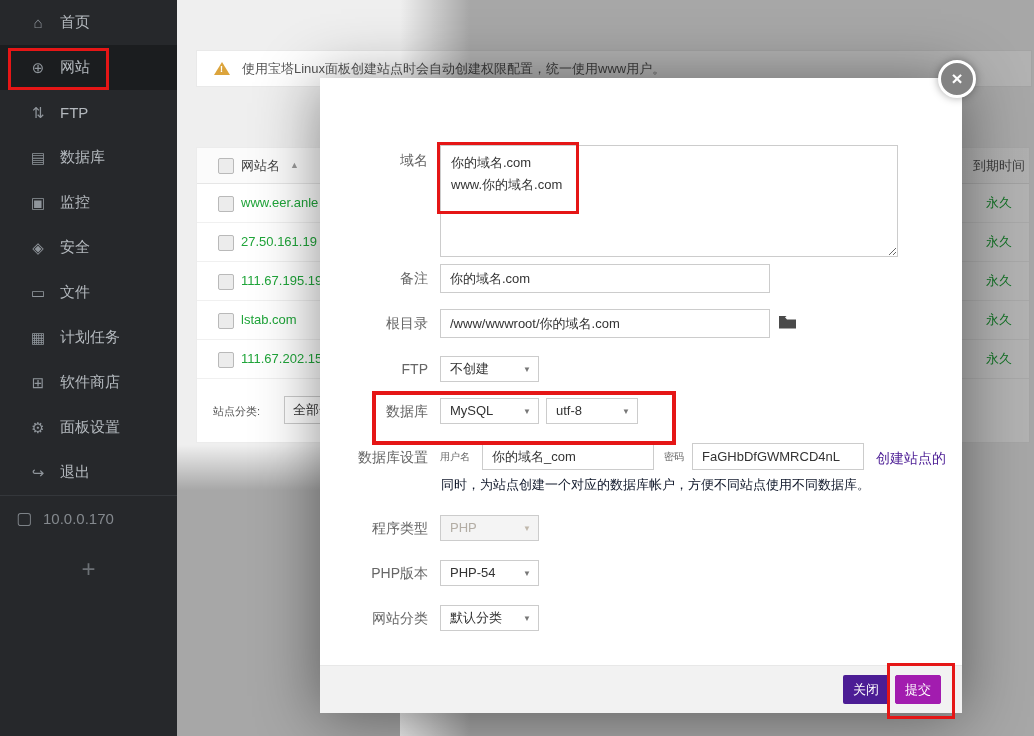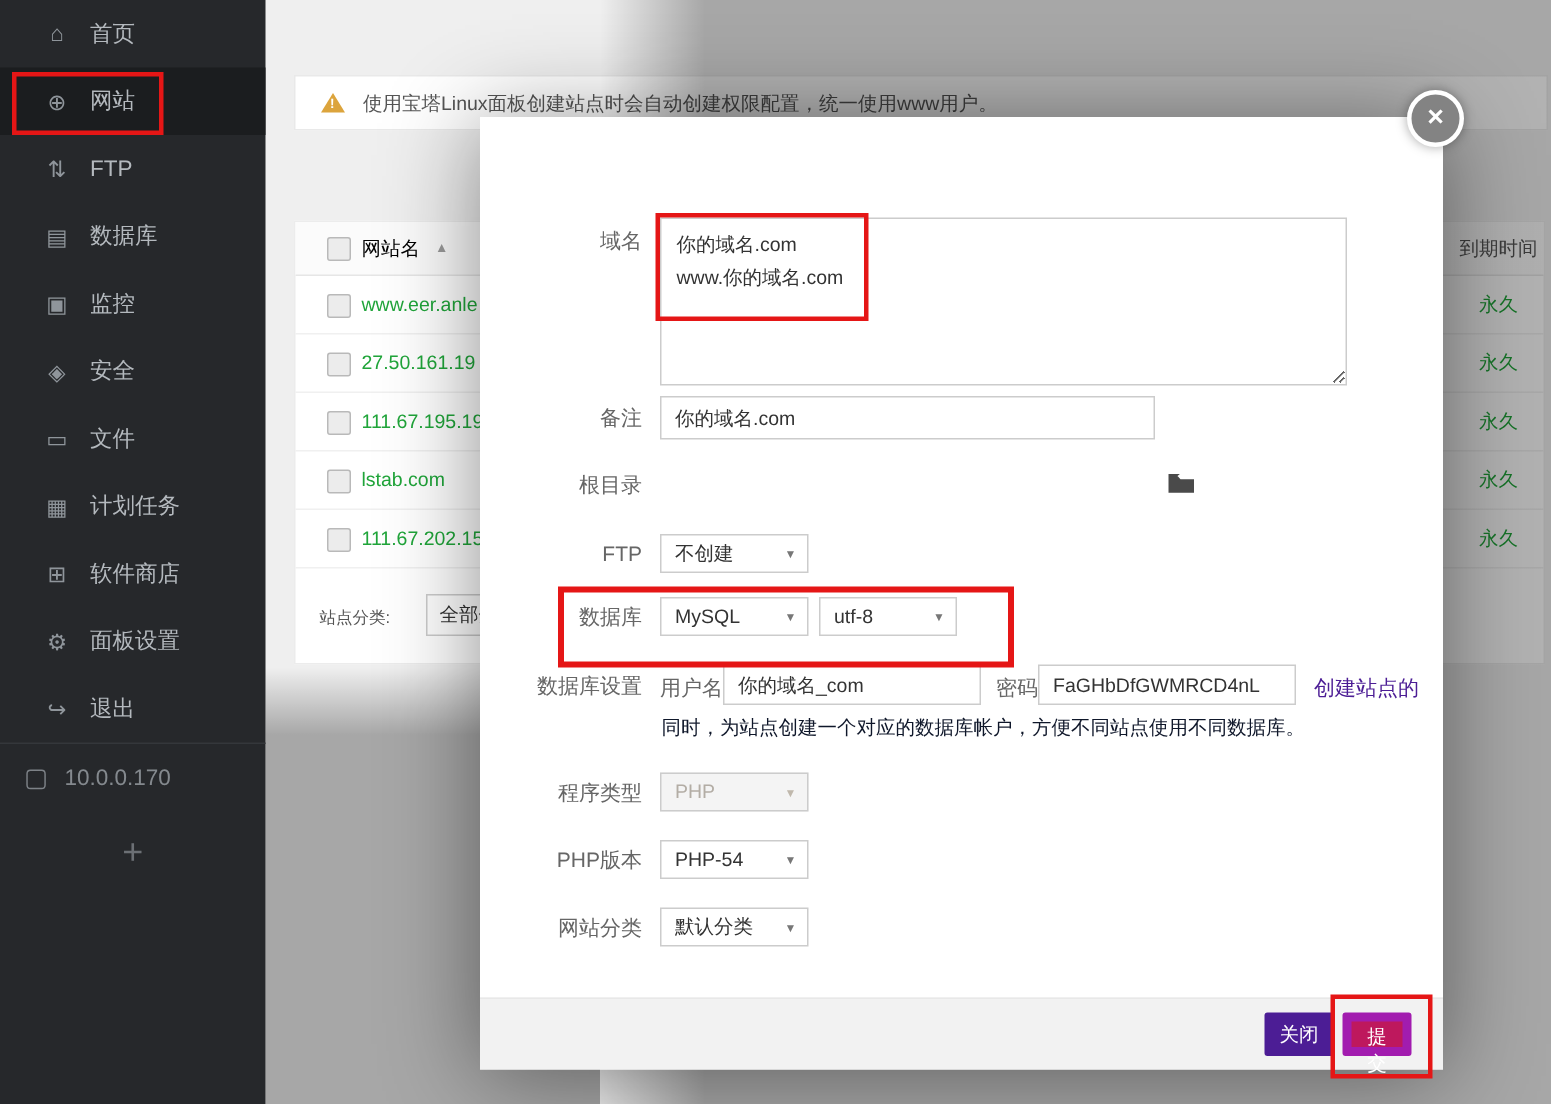--- a/index.html
+++ b/index.html
@@ -41,21 +41,21 @@
            border:1px solid #1d9834;color:#fff;z-index:1;}
   .modify{position:absolute;left:285px;top:107px;height:28px;width:92px;background:#fff;
           border:1px solid #dcdcdc;color:#555;text-align:left;padding-left:16px;z-index:1;}
 
   .tablecard{position:absolute;left:19px;top:147px;width:834px;height:296px;background:#fff;
              border:1px solid #ececec;box-sizing:border-box;}
   .thead{position:relative;height:35px;background:#fbfbfb;border-bottom:1px solid #e6e6e6;}
   .cb{position:absolute;left:21px;width:14px;height:14px;background:#ececec;
       border:1px solid #b9b9b9;border-radius:2px;cursor:pointer;}
   .thead .cb{top:10px;}
-  .thname{position:absolute;left:44px;line-height:35px;font-size:13px;color:#000000;}
+  .thname{position:absolute;left:44px;line-height:35px;font-size:13px;color:#404040;}
   .sort{position:absolute;left:93px;line-height:35px;font-size:9px;color:#9a9a9a;cursor:pointer;}
   .thexpire{position:absolute;left:776px;line-height:35px;font-size:13px;color:#555;}
   .trow{position:relative;height:38px;border-bottom:1px solid #f0f0f0;}
   .trow .cb{top:12px;}
   .sitelink{position:absolute;left:44px;line-height:38px;font-size:13px;color:#20a53a;
             text-decoration:none;white-space:nowrap;cursor:pointer;}
   .expire{position:absolute;left:789px;line-height:38px;font-size:13px;color:#20a53a;}
   .tfoot{position:relative;height:70px;}
   .flabel{position:absolute;left:16px;top:25px;font-size:11px;color:#555;}
   .fselect{position:absolute;left:87px;top:17px;width:92px;height:28px;border:1px solid #ccc;
@@ -89,29 +89,29 @@
   .sel .selv{display:block;padding-left:9px;line-height:24px;font-size:13px;color:#333;}
   .sel .selc{position:absolute;right:7px;top:8px;font-size:8px;color:#777;}
   .s-ftp{left:120px;top:278px;width:99px;height:26px;}
   .s-dbtype{left:120px;top:320px;width:99px;height:26px;}
   .s-charset{left:226px;top:320px;width:92px;height:26px;}
   .s-type{left:120px;top:437px;width:99px;height:26px;background:#f4f4f4;cursor:default;}
   .s-type .selv{color:#b3ada5;}
   .s-type .selc{color:#c0b8ac;}
   .s-php{left:120px;top:482px;width:99px;height:26px;}
   .s-cat{left:120px;top:527px;width:99px;height:26px;}
-  .inlab{position:absolute;font-size:14px;color:#666;}
+  .inlab{position:absolute;font-size:10px;color:#666;}
   .note-side{position:absolute;left:556px;top:372px;font-size:14px;color:#4c1d95;}
   .note-line2{position:absolute;left:121px;top:398px;font-size:13px;color:#0f172a;white-space:nowrap;}
   .mfoot{position:absolute;left:0;bottom:0;width:100%;height:47px;background:#f2f2f2;
          border-top:1px solid #e8e8e8;}
   .btn-close{position:absolute;left:523px;top:9px;width:46px;height:29px;background:#4c1d95;
              border:none;color:#fff;}
-  .btn-submit{position:absolute;left:575px;top:9px;width:46px;height:29px;background:#be185d;
-              border:6px solid #a21caf;color:#fff;}
+  .btn-submit{position:absolute;left:575px;top:9px;width:46px;height:29px;background:#a21caf;
+              border:1px solid #a21caf;color:#fff;}
   .closebtn{position:absolute;left:938px;top:60px;width:32px;height:32px;border-radius:50%;
             background:#838383;border:3px solid #fff;color:#fff;text-align:center;line-height:31px;
             font-size:19px;font-weight:bold;z-index:120;cursor:pointer;
             box-shadow:0 0 8px rgba(0,0,0,.35);}
 </style>
 </head>
 <body>
 
 <div class="screen">
 
@@ -235,20 +235,21 @@
     <span class="mlab" style="top:371px">数据库设置</span>
     <span class="mlab" style="top:442px">程序类型</span>
     <span class="mlab" style="top:487px">PHP版本</span>
     <span class="mlab" style="top:532px">网站分类</span>
 
     <textarea class="ta" spellcheck="false" style="">你的域名.com
 www.你的域名.com</textarea>
     <div class="annobox anno3"></div>
 
     <input class="txt t-note" value="你的域名.com" style="">
+    <input class="txt t-root" value="/www/wwwroot/你的域名.com" style="">
     <svg class="folder" width="19" height="15" viewBox="0 0 19 15">
       <path d="M1 2.5 L1 13.5 L18 13.5 L18 4.5 L9 4.5 L7.2 2.5 Z M1 2.5 L6.8 2.5 L8.6 1 L1 1 Z" fill="#4a4a4a"></path>
     </svg>
 
     <span class="sel s-ftp">
       <span class="selv">不创建</span>
       <span class="selc">▼</span>
     </span>
 
     <span class="sel s-dbtype">

